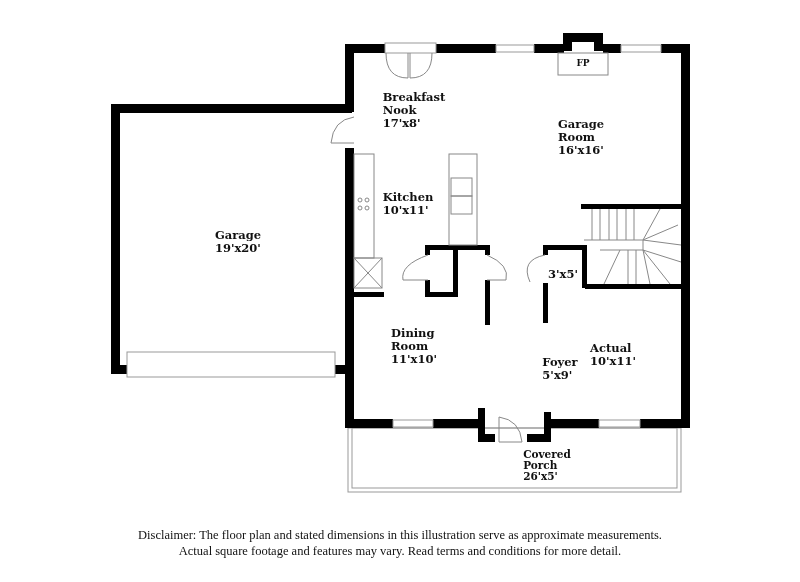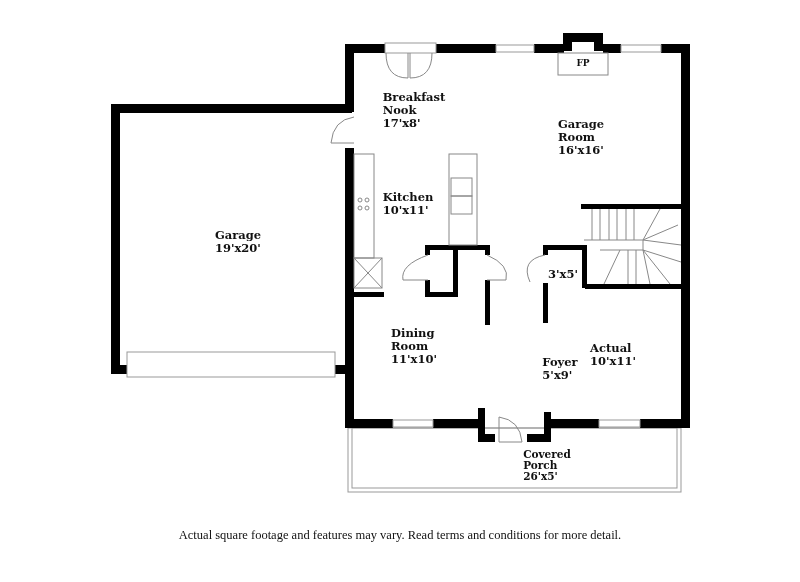--- a/index.html
+++ b/index.html
@@ -161,14 +161,15 @@
   <div>10'x11'</div>
 </div>
 <div class="lbl" style="left:518px;top:449px;font-size:10.5px;line-height:11px;margin-left:29px;">
   <div>Covered</div>
   <div>Porch</div>
   <div>26'x5'</div>
 </div>
 <div class="lbl" style="left:583px;top:57px;font-size:9px;">FP</div>
 
 <div class="disclaimer">
+  <div>Disclaimer: The floor plan and stated dimensions in this illustration serve as approximate measurements.</div>
   <div>Actual square footage and features may vary. Read terms and conditions for more detail.</div>
 </div>
 
 </body></html>

